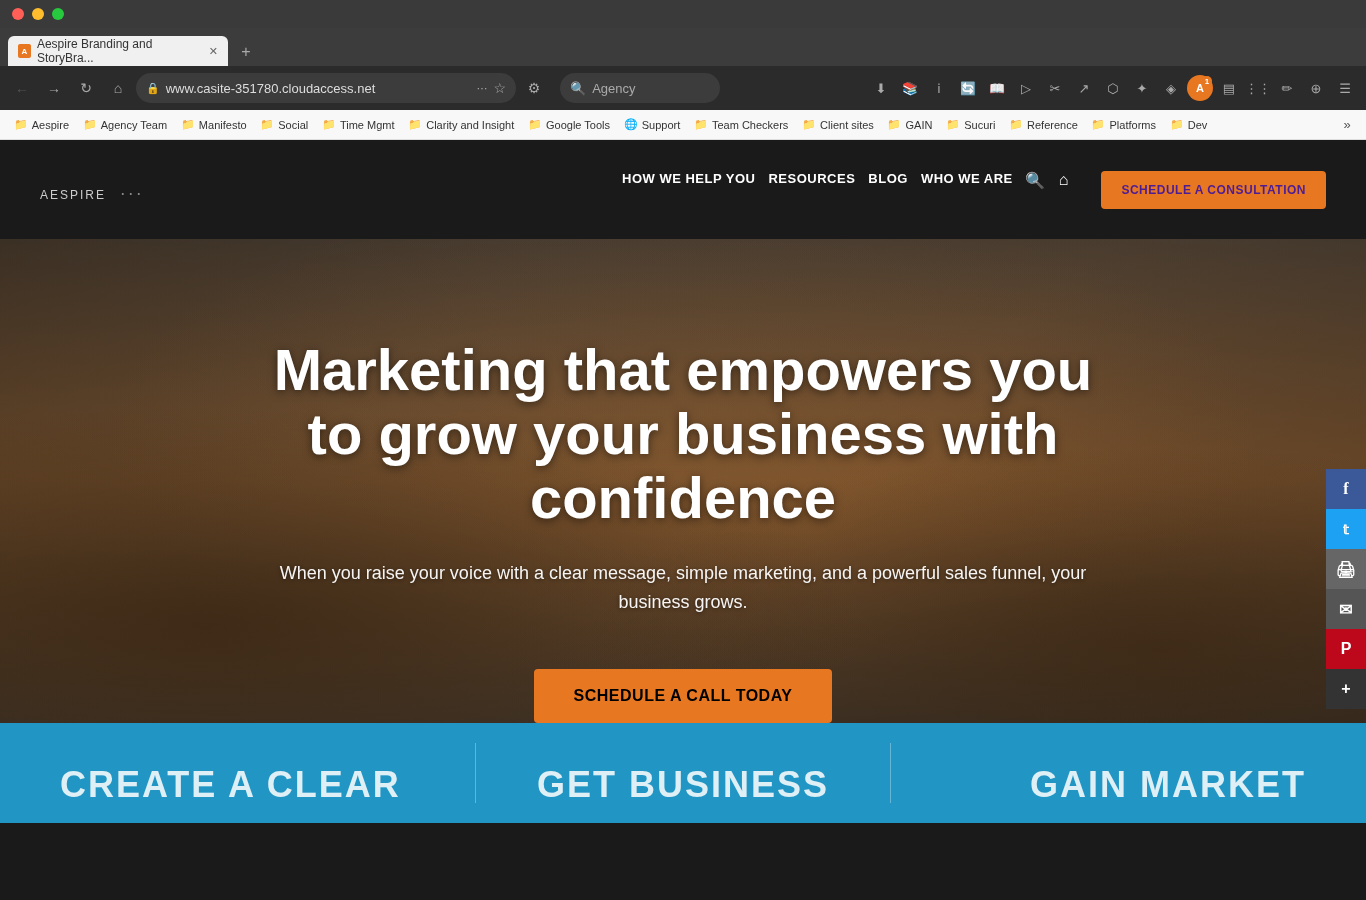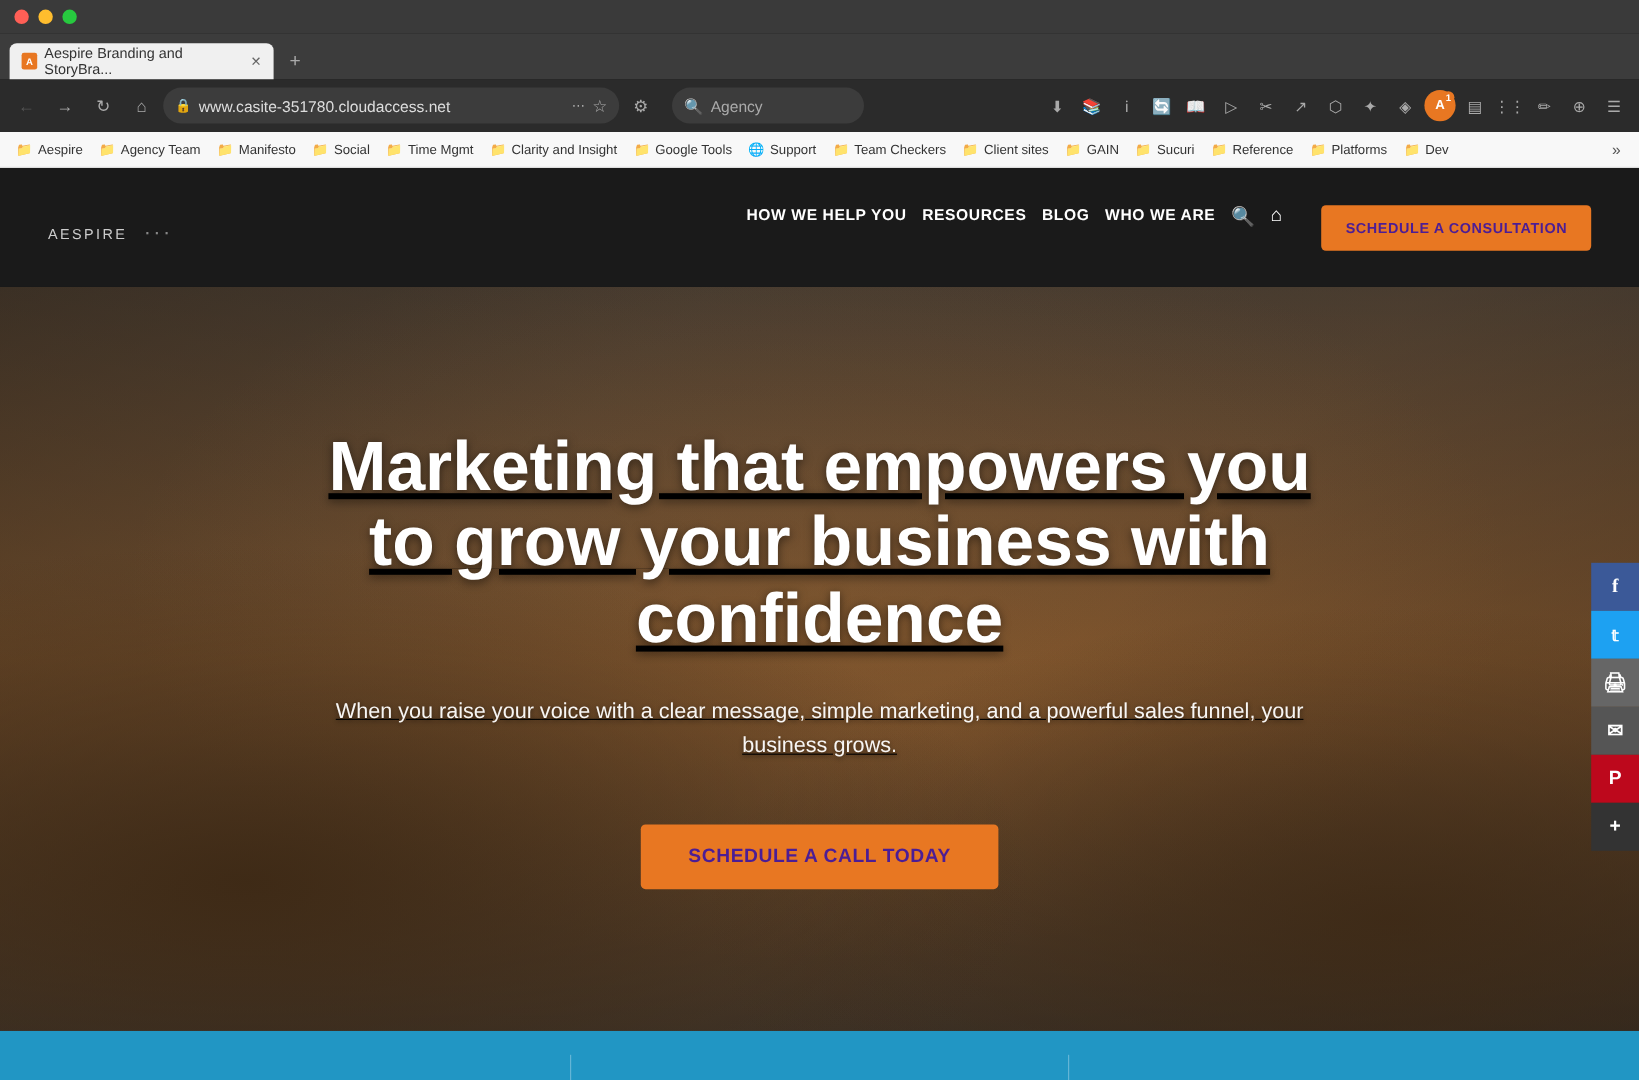--- a/index.html
+++ b/index.html
@@ -192,26 +192,25 @@
       text-transform: uppercase;
       letter-spacing: 0.5px;
       cursor: pointer;
       white-space: nowrap;
       margin-left: 20px;
     }
 
     
     .hero {
       position: relative;
-      height: 620px;
+      height: 484px;
       overflow: hidden;
       display: flex;
-      align-items: center;
+      align-items: flex-end;
       justify-content: center;
-      text-decoration: underline;
     }
     .hero-bg {
       position: absolute;
       inset: 0;
       background: 
         linear-gradient(to bottom, rgba(20,20,20,0.4) 0%, rgba(180,80,0,0.35) 60%, rgba(20,20,20,0.5) 100%),
         #555;
     }
     
     .hero-photo-sim {
@@ -242,21 +241,21 @@
     }
     .hero-subtext {
       font-size: 18px;
       line-height: 1.6;
       margin-bottom: 52px;
       text-shadow: 0 1px 4px rgba(0,0,0,0.5);
       opacity: 0.95;
     }
     .hero-cta {
       background: #e87722;
-      color: #4c1d95;
+      color: #000000;
       padding: 18px 40px;
       border-radius: 4px;
       font-size: 16px;
       font-weight: 700;
       text-transform: uppercase;
       letter-spacing: 0.5px;
       cursor: pointer;
       display: inline-block;
       text-decoration: none;
     }

